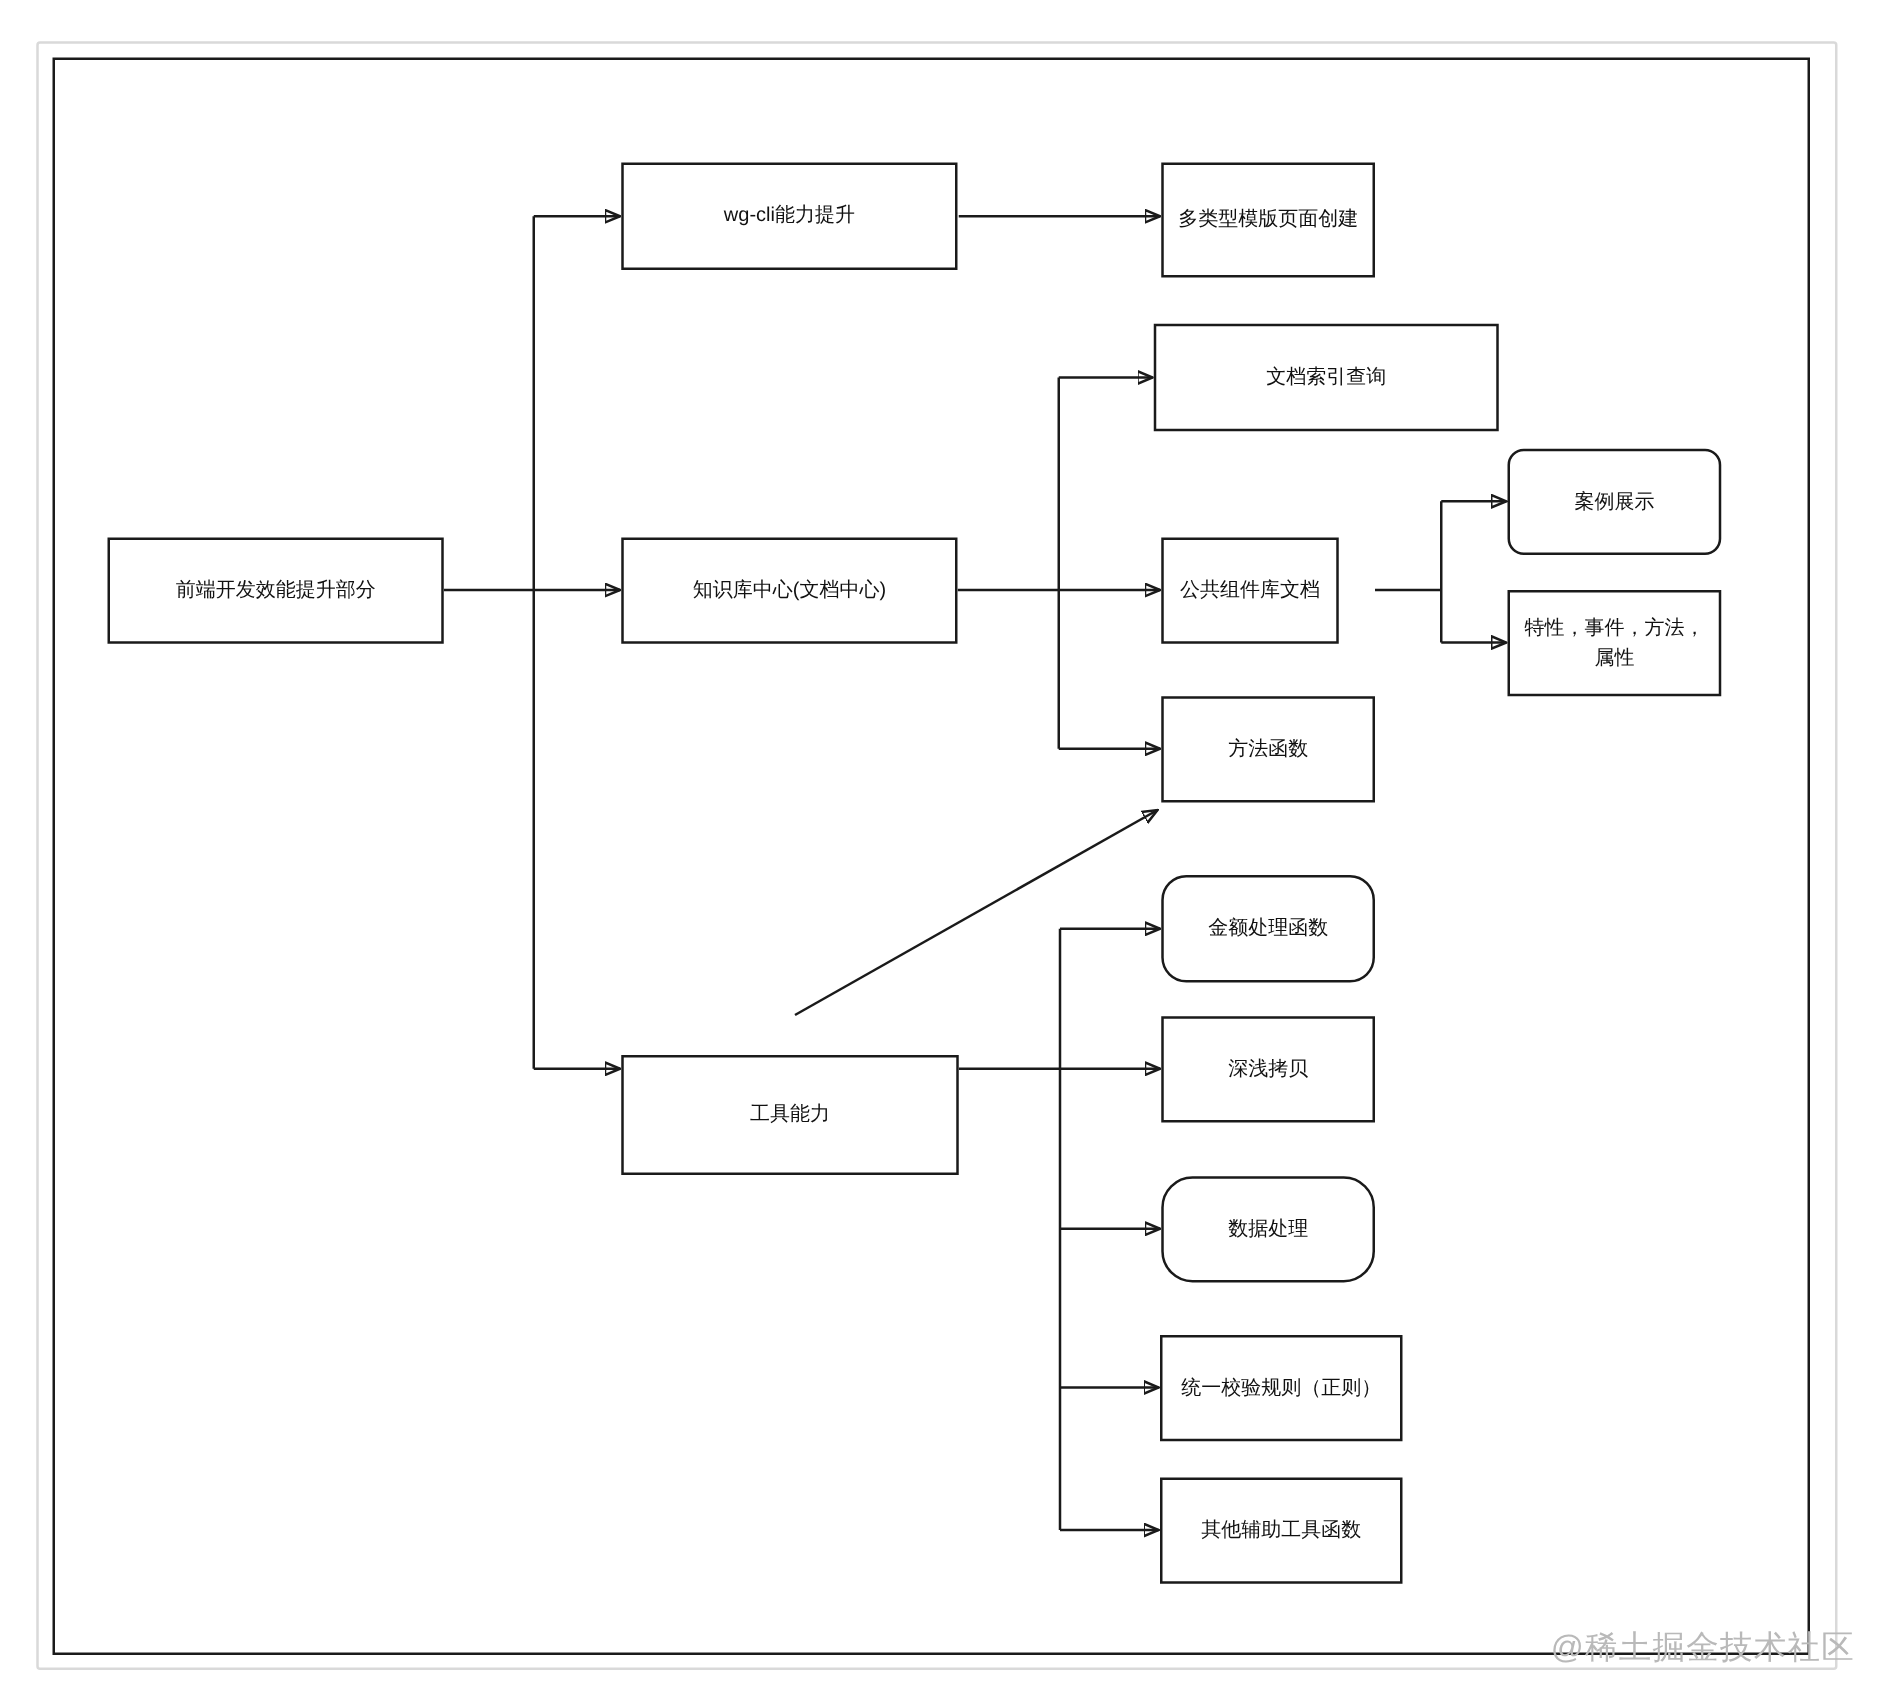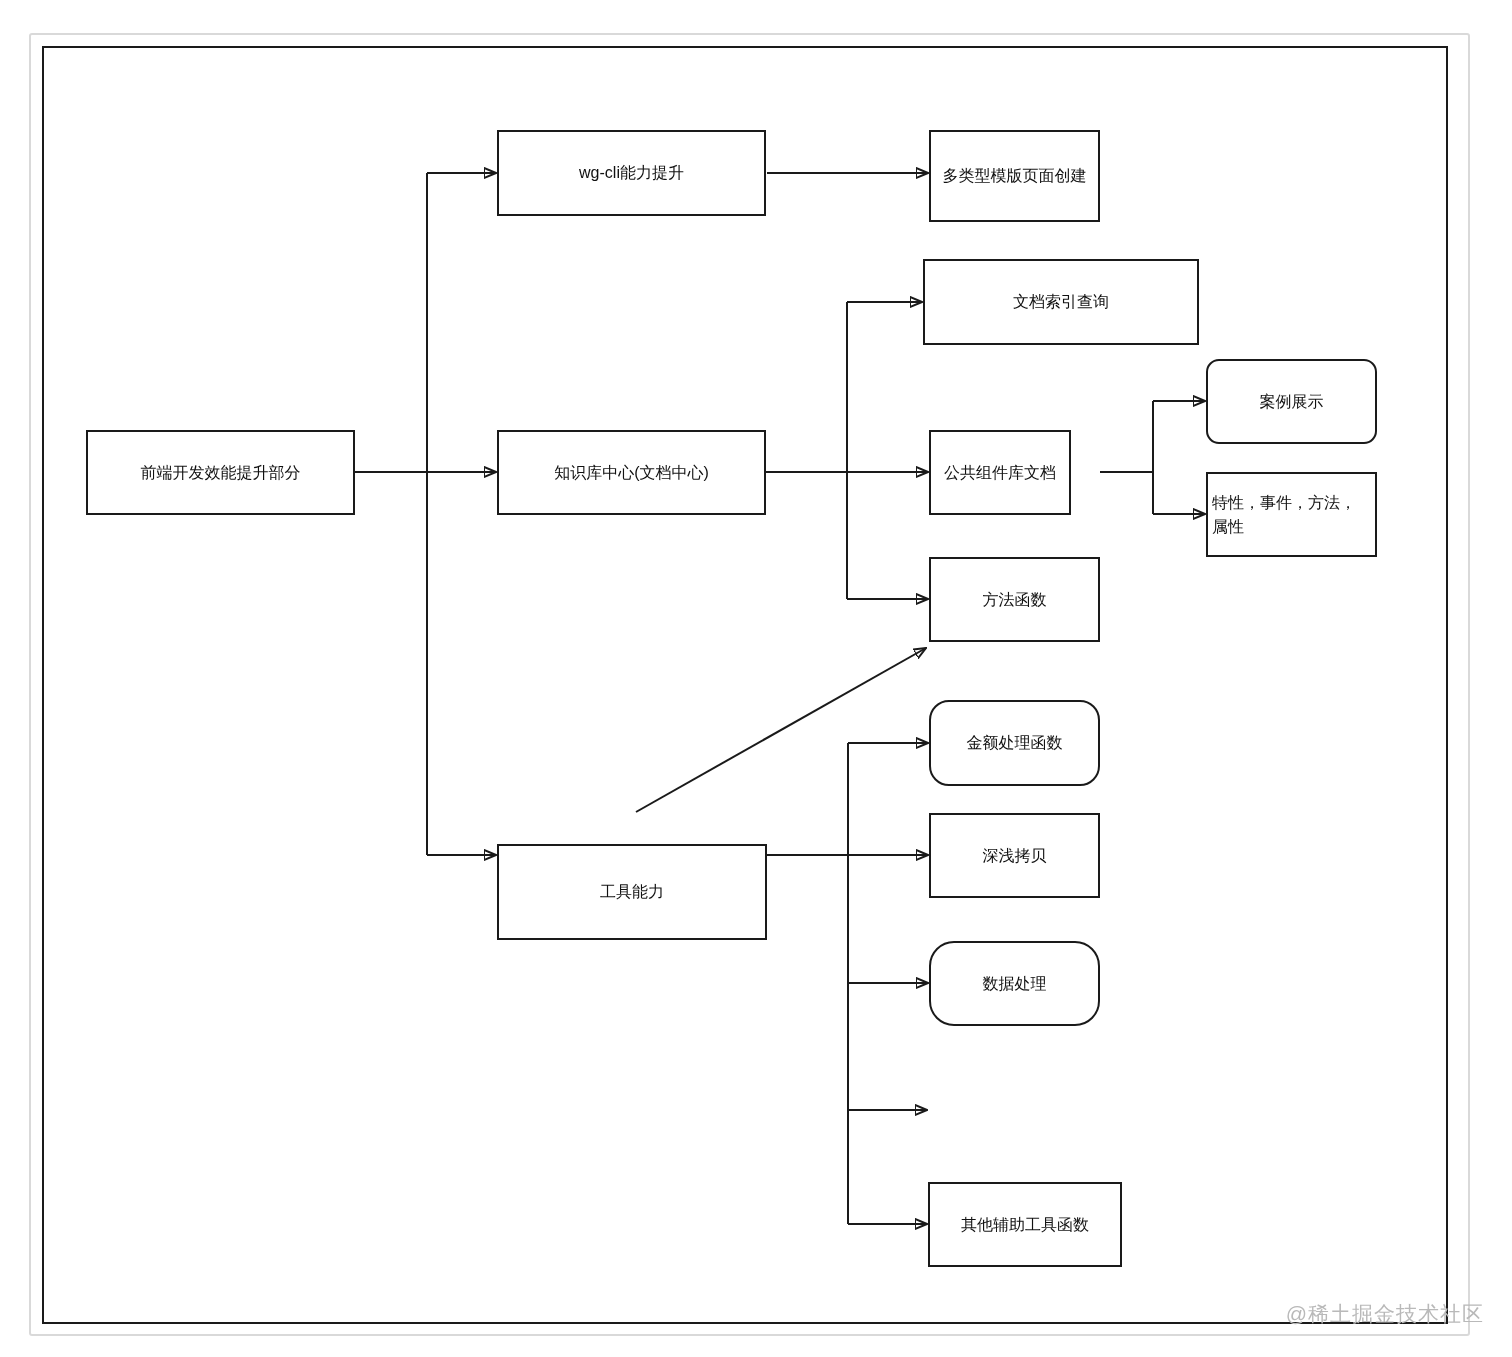--- a/index.html
+++ b/index.html
@@ -43,20 +43,21 @@
     fill: none;
   }
   .node {
     position: absolute;
     box-sizing: border-box;
     background: #ffffff;
     border: 2px solid #1a1a1a;
     display: flex;
     align-items: center;
     justify-content: center;
+    text-align: center;
     font-size: 16px;
     line-height: 1.45;
     color: #111111;
     padding: 4px 4px;
     z-index: 3;
   }
   
   #n-root          { left: 86px;   top: 430px;  width: 269px; height: 85px; }
   #n-wg-cli        { left: 497px;  top: 130px;  width: 269px; height: 86px; }
   #n-template-page { left: 929px;  top: 130px;  width: 171px; height: 92px; }
@@ -69,21 +70,21 @@
   #n-tools         { left: 497px;  top: 844px;  width: 270px; height: 96px; }
   #n-money-fn      { left: 929px;  top: 700px;  width: 171px; height: 86px; border-radius: 20px; }
   #n-deep-copy     { left: 929px;  top: 813px;  width: 171px; height: 85px; }
   #n-data-process  { left: 929px;  top: 941px;  width: 171px; height: 85px; border-radius: 25px; }
   #n-validation    { left: 928px;  top: 1068px; width: 194px; height: 85px; }
   #n-other-tools   { left: 928px;  top: 1182px; width: 194px; height: 85px; }
   .watermark {
     position: absolute;
     right: 28px;
     top: 1300px;
-    font-size: 21px;
+    font-size: 26px;
     color: #b9b9b9;
     letter-spacing: 1px;
     z-index: 4;
     white-space: nowrap;
   }
 </style>
 </head>
 <body>
 
 <div class="canvas">
@@ -170,20 +171,23 @@
   </div>
 
   <div class="node" id="n-deep-copy">
     <span>深浅拷贝</span>
   </div>
 
   <div class="node" id="n-data-process">
     <span>数据处理</span>
   </div>
 
+  <div class="node" id="n-validation">
+    <span>统一校验规则（正则）</span>
+  </div>
 
   <div class="node" id="n-other-tools">
     <span>其他辅助工具函数</span>
   </div>
 
   <div class="watermark">@稀土掘金技术社区</div>
 
 </div>
 
 </body></html>

